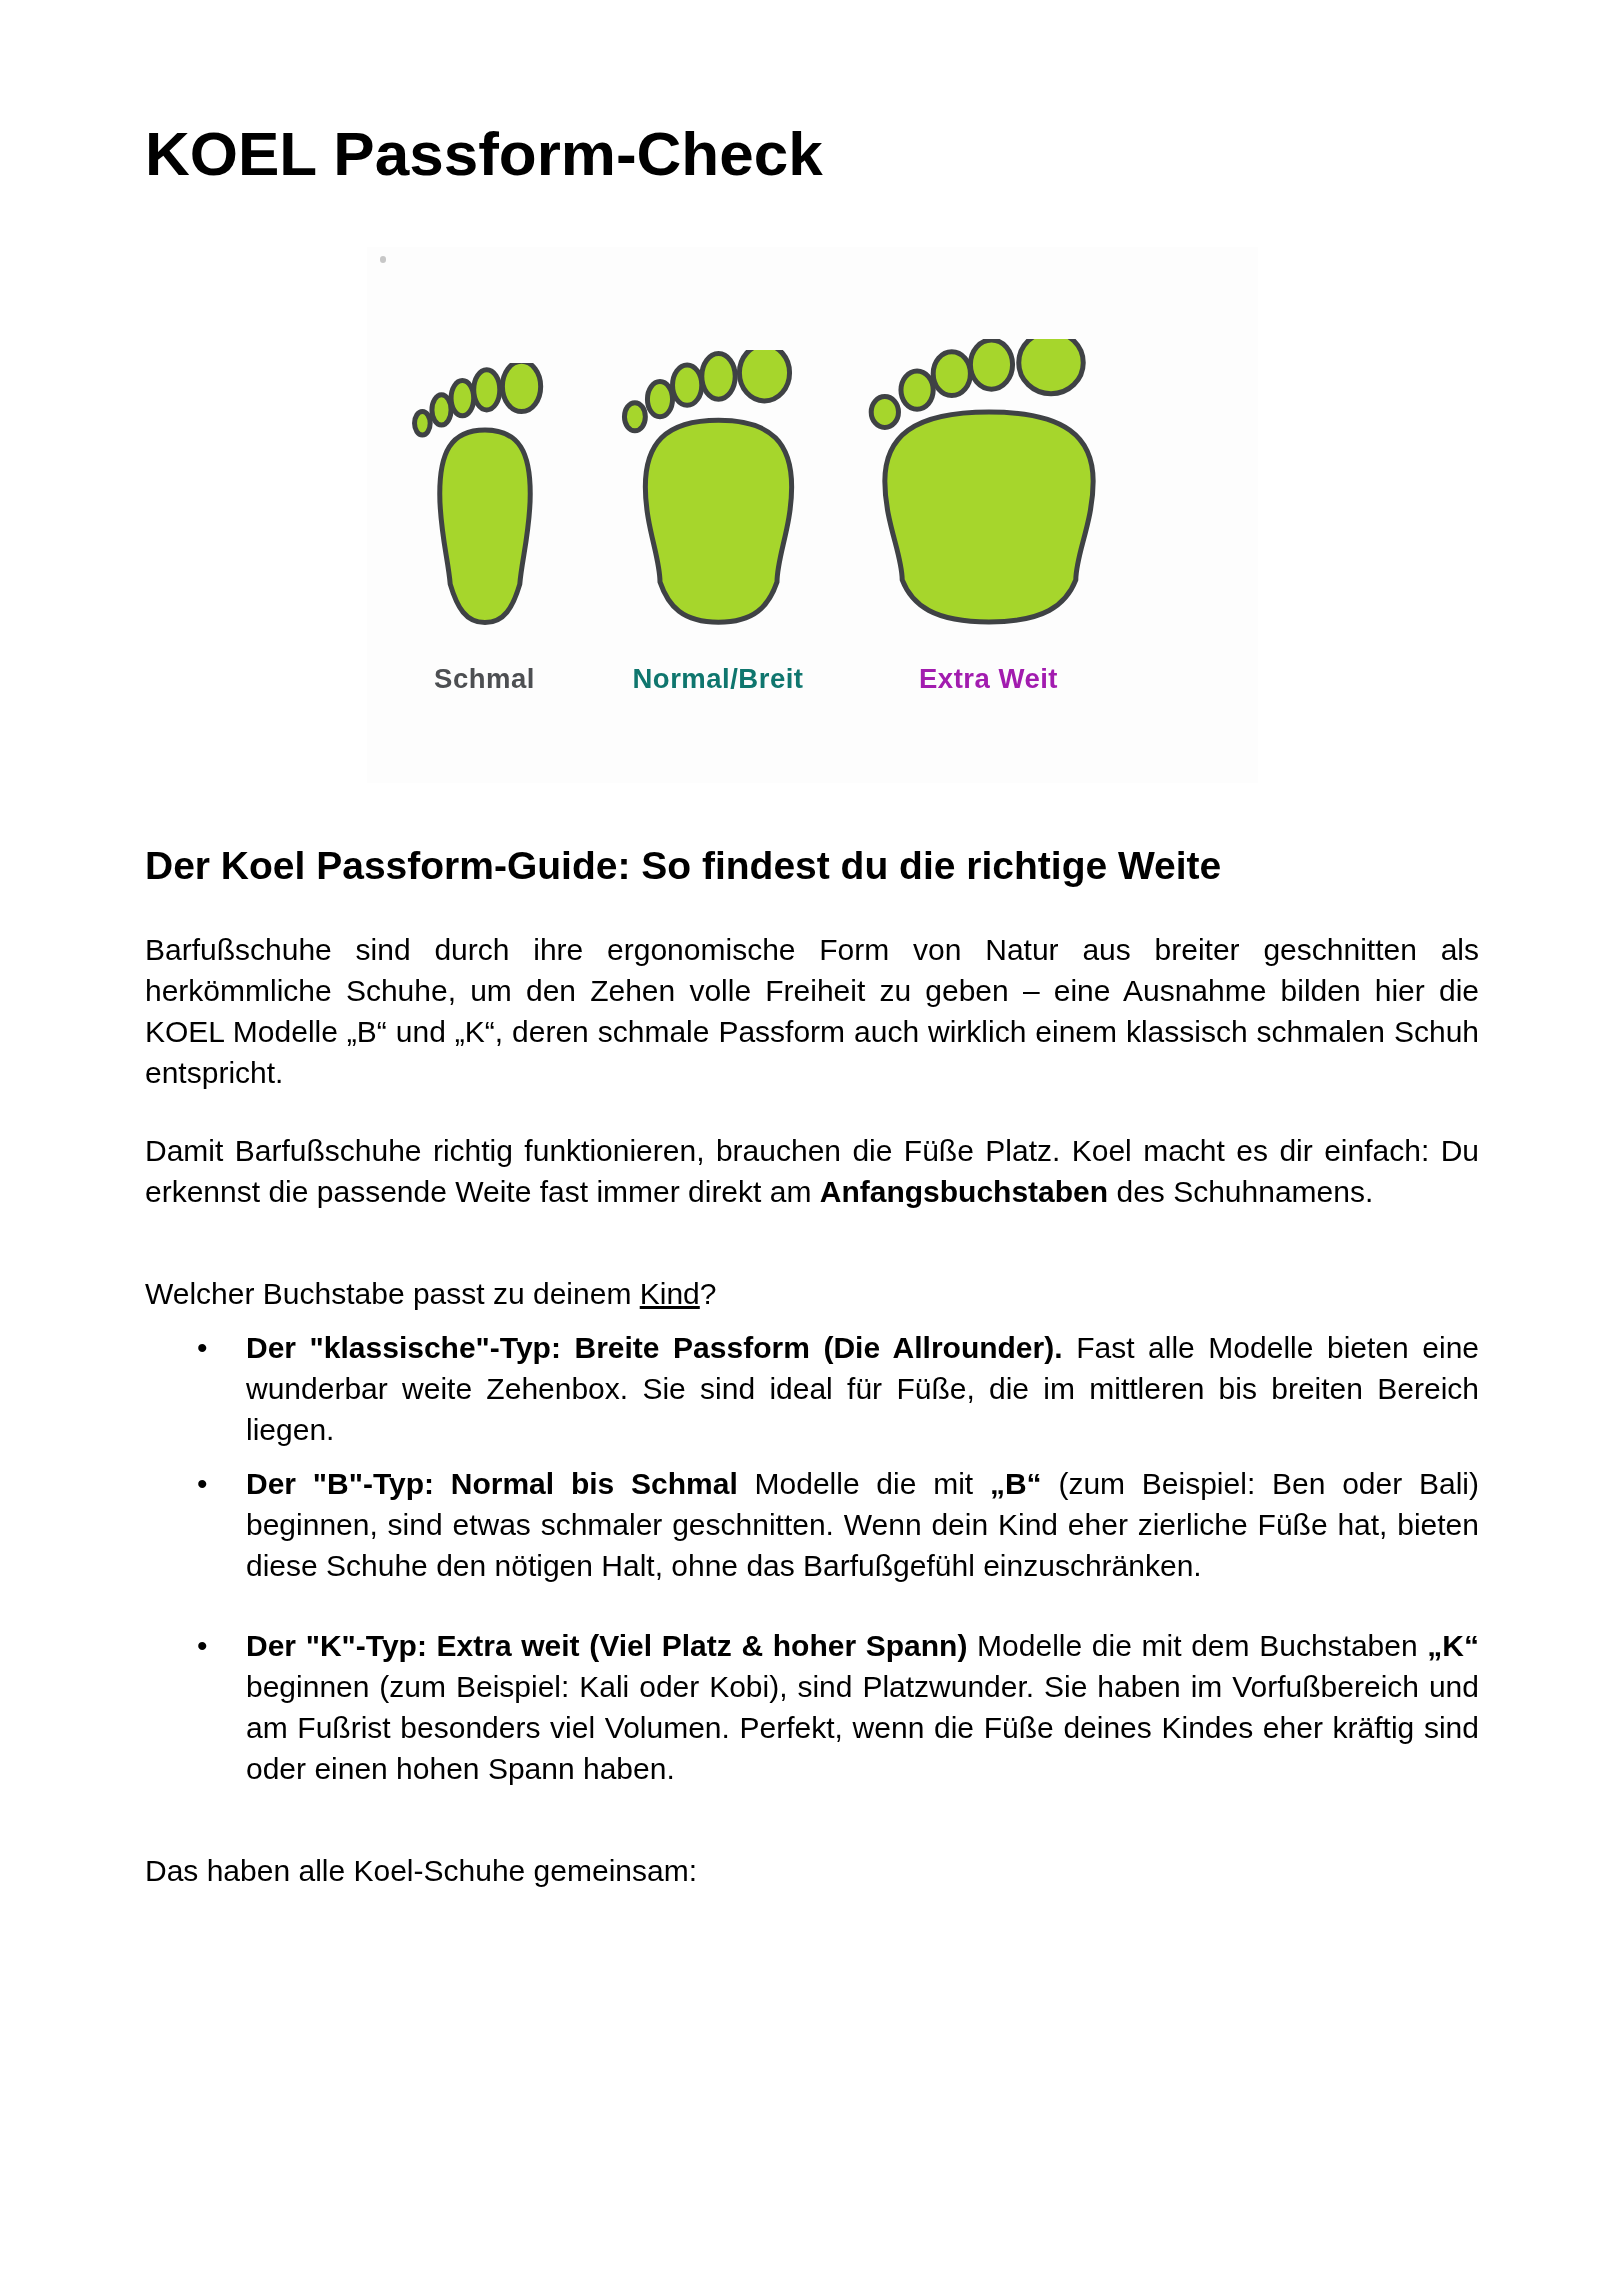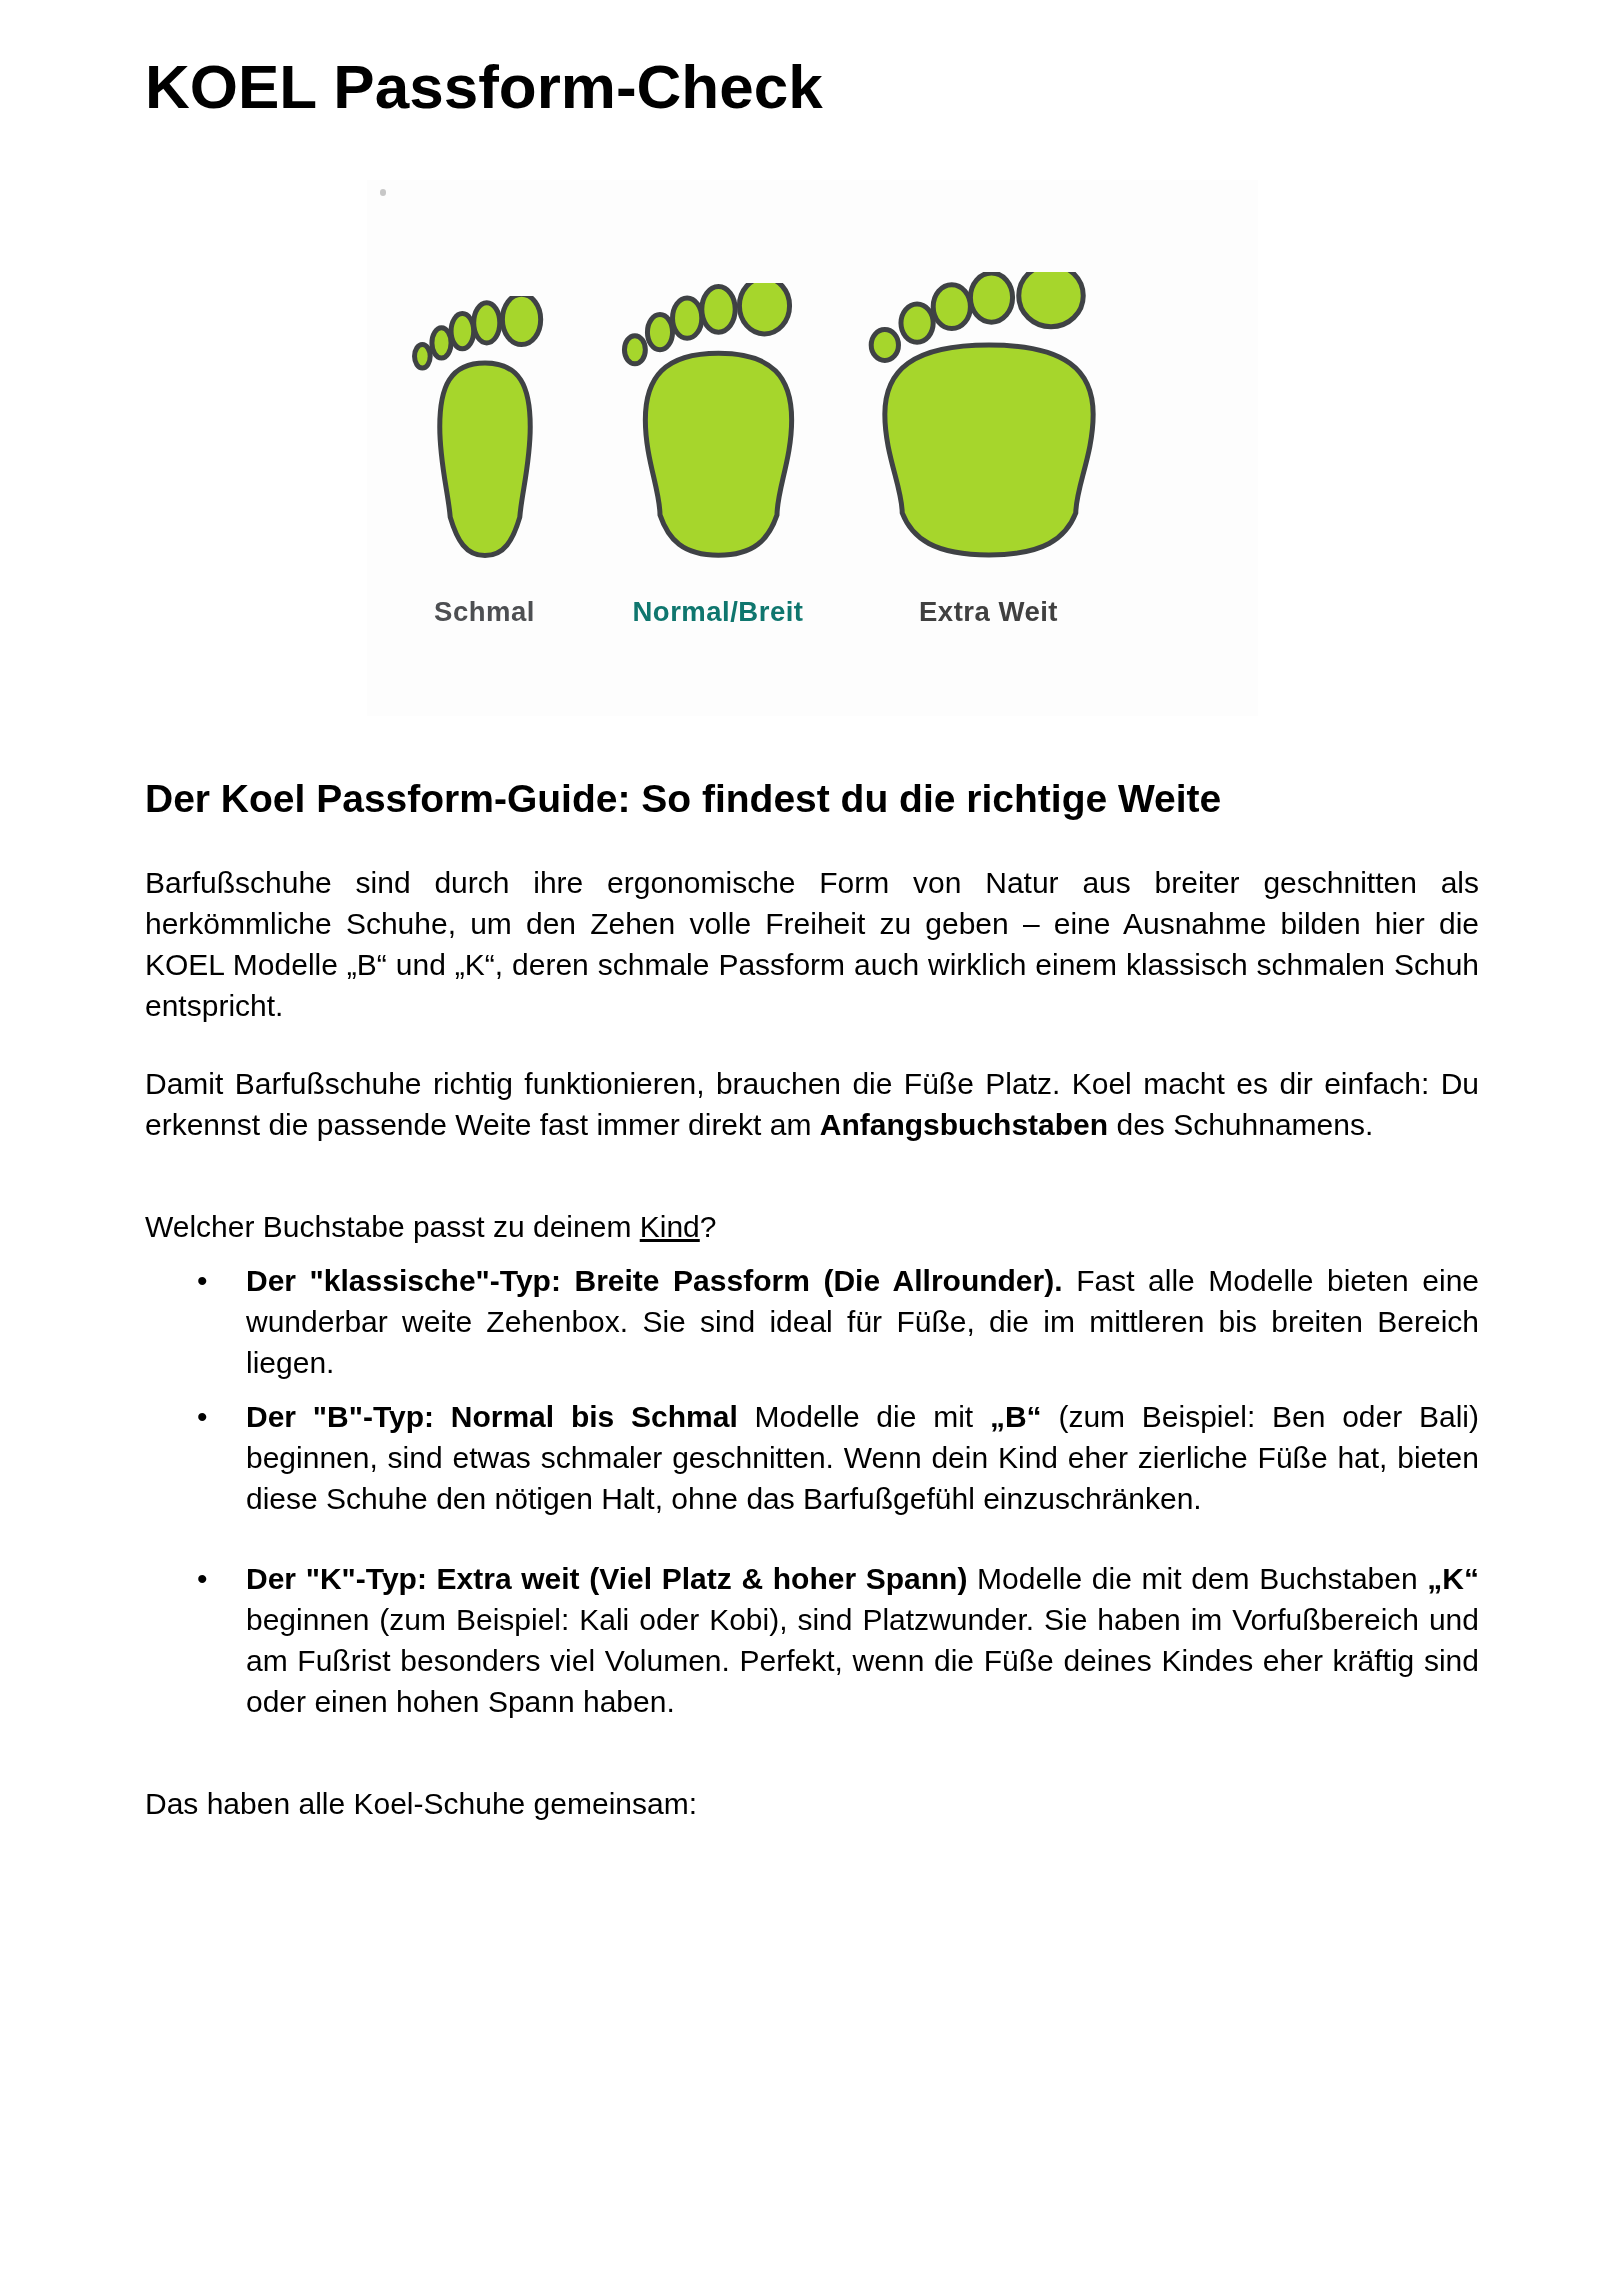--- a/index.html
+++ b/index.html
@@ -1,21 +1,21 @@
 <!DOCTYPE html>
 <html lang="de" style="--foot-fill: #a6d62c; --foot-outline: #3f4245;font-size:14.7px"><head>
 <meta charset="utf-8">
 <style>
   html, body { margin: 0; padding: 0; background: #ffffff; }
   .page {
     position: relative;
     width: 1624px;
     height: 2296px;
     box-sizing: border-box;
-    padding: 51px 145px 0 145px;
+    padding: 118px 145px 0 145px;
     background: #ffffff;
     color: #000000;
     font-family: "Liberation Sans", sans-serif;
     font-size: 30px;
     line-height: 41px;
     overflow: hidden;
   }
   .page > * { margin: 0; }
 
   h1.doc-title {
@@ -131,21 +131,21 @@
         <svg class="foot-svg" width="248" height="292" viewBox="0 0 100 160" preserveAspectRatio="none">
           <g fill="var(--foot-fill)" stroke="var(--foot-outline)" stroke-width="5" vector-effect="non-scaling-stroke">
             <path vector-effect="non-scaling-stroke" d="M50 40 C19 40 8 54 8 78 C8 100 15 118 15 132 C19 146 28 155 50 155 C72 155 81 146 85 132 C85 118 92 100 92 78 C92 54 81 40 50 40 Z"></path>
             <ellipse vector-effect="non-scaling-stroke" cx="8" cy="40" rx="5.5" ry="8.5"></ellipse>
             <ellipse vector-effect="non-scaling-stroke" cx="21" cy="28" rx="6.5" ry="10.5"></ellipse>
             <ellipse vector-effect="non-scaling-stroke" cx="35" cy="19" rx="7.5" ry="12"></ellipse>
             <ellipse vector-effect="non-scaling-stroke" cx="51" cy="14" rx="8.5" ry="13.5"></ellipse>
             <ellipse vector-effect="non-scaling-stroke" cx="75" cy="13" rx="13" ry="17"></ellipse>
           </g>
         </svg>
-        <figcaption class="foot-caption" style="color: #404040;">Extra Weit</figcaption>
+        <figcaption class="foot-caption" style="color: #a21caf;">Extra Weit</figcaption>
       </div>
 
     </div>
   </figure>
 
   <h2 class="section-heading">Der Koel Passform-Guide: So findest du die richtige Weite</h2>
 
   <p class="body-par"><span>Barfußschuhe sind durch ihre ergonomische Form von Natur aus breiter geschnitten als herkömmliche Schuhe, um den Zehen volle Freiheit zu geben – eine Ausnahme bilden hier die KOEL Modelle „B“ und „K“, deren schmale Passform auch wirklich einem klassisch schmalen Schuh entspricht.</span></p>
 
   <p class="body-par first"><span>Damit Barfußschuhe richtig funktionieren, brauchen die Füße Platz. Koel macht es dir einfach: Du erkennst die passende Weite fast immer direkt am </span><span class="seg-b">Anfangsbuchstaben</span><span> des Schuhnamens.</span></p>

